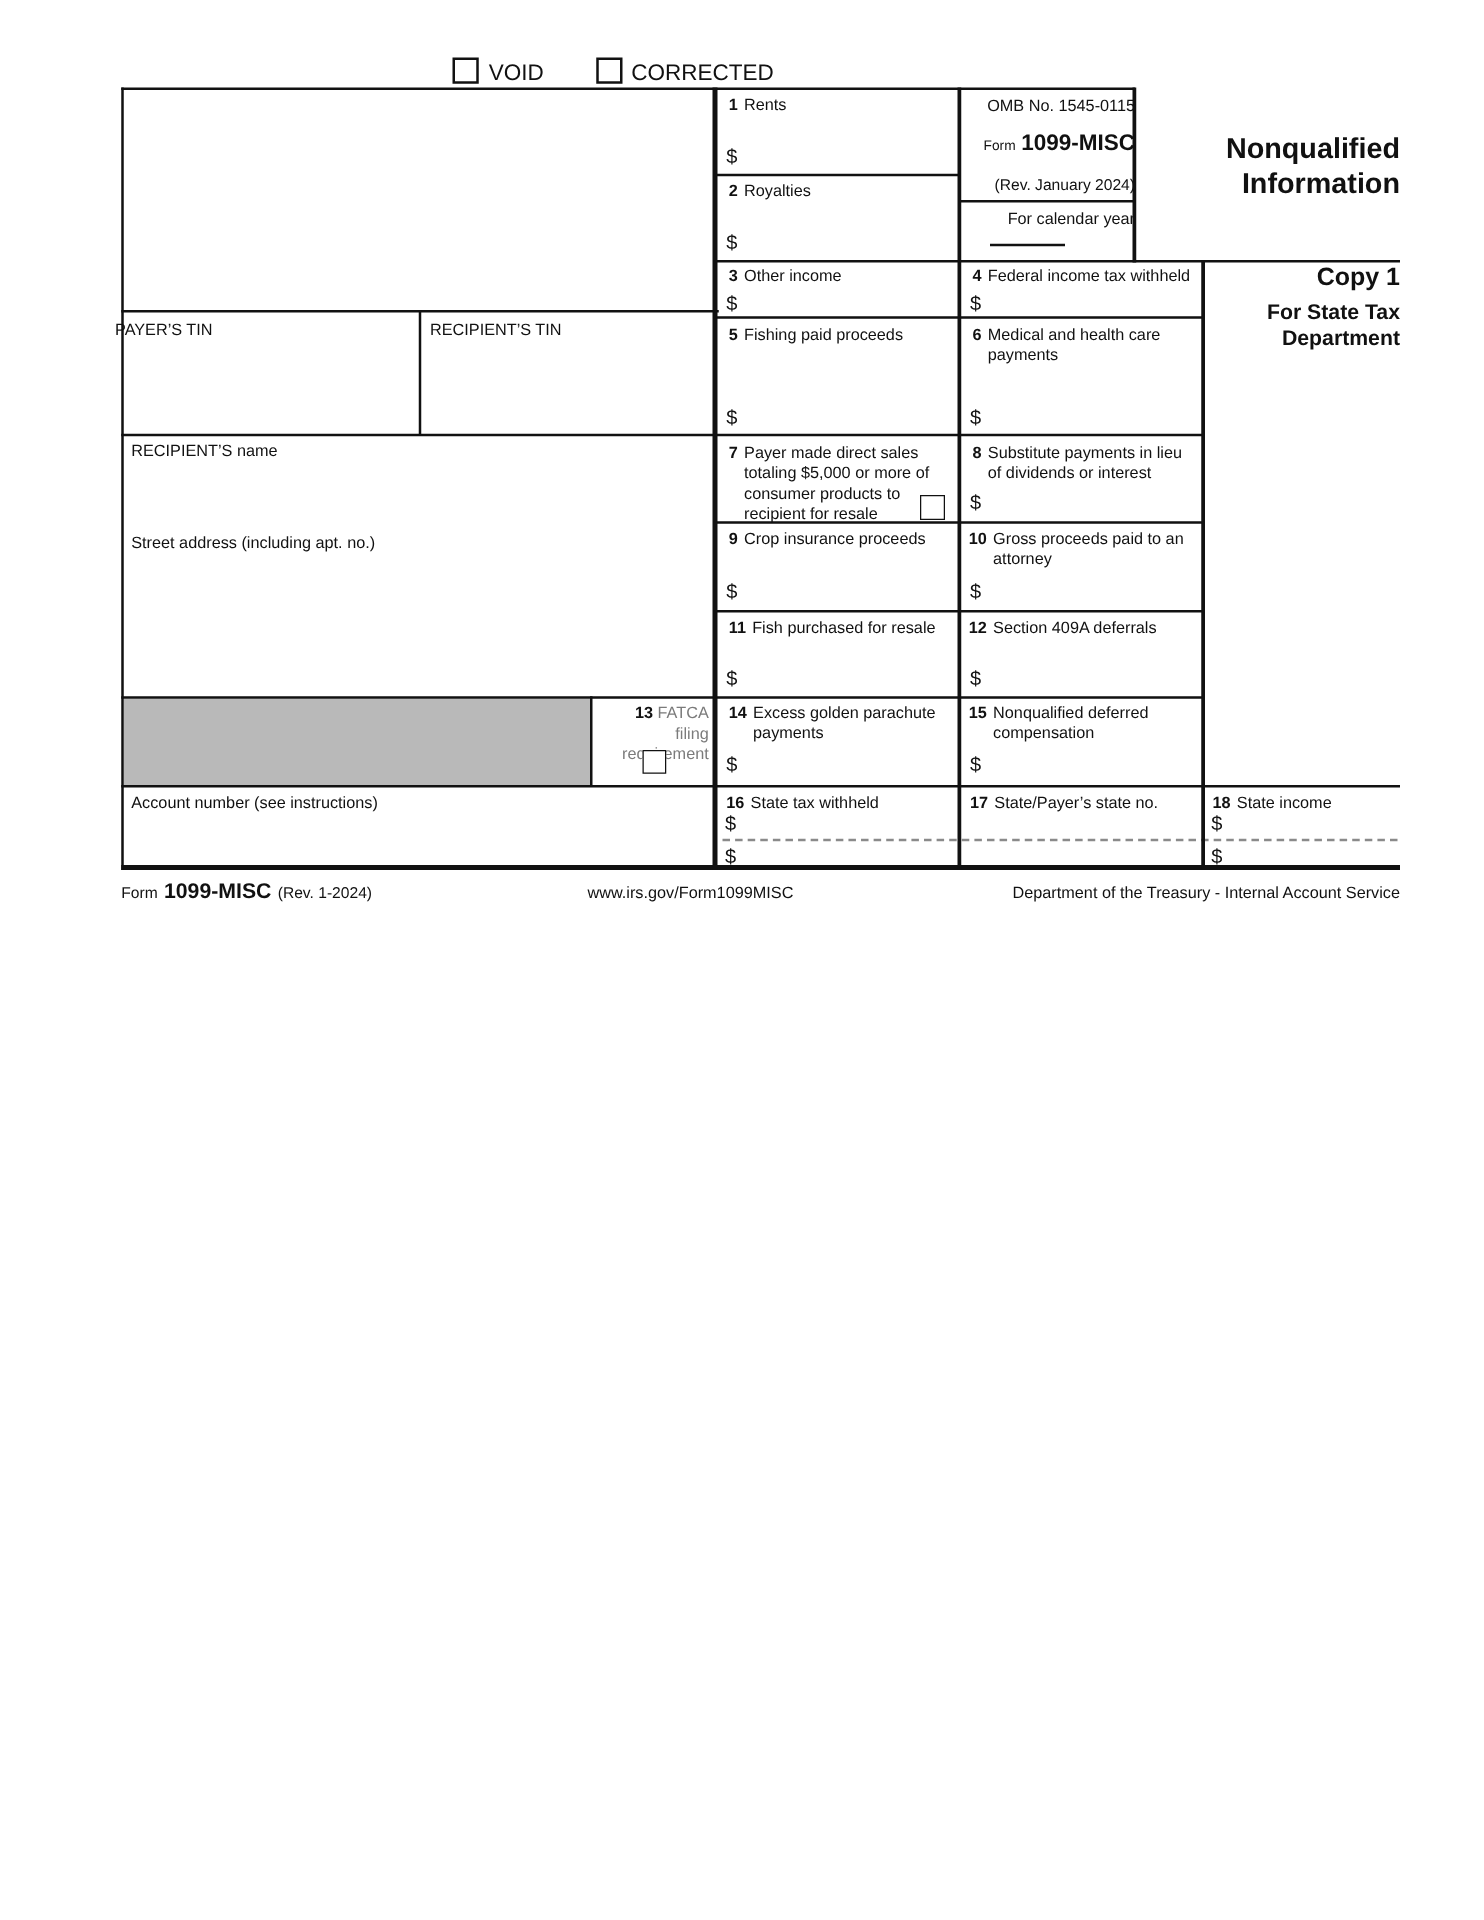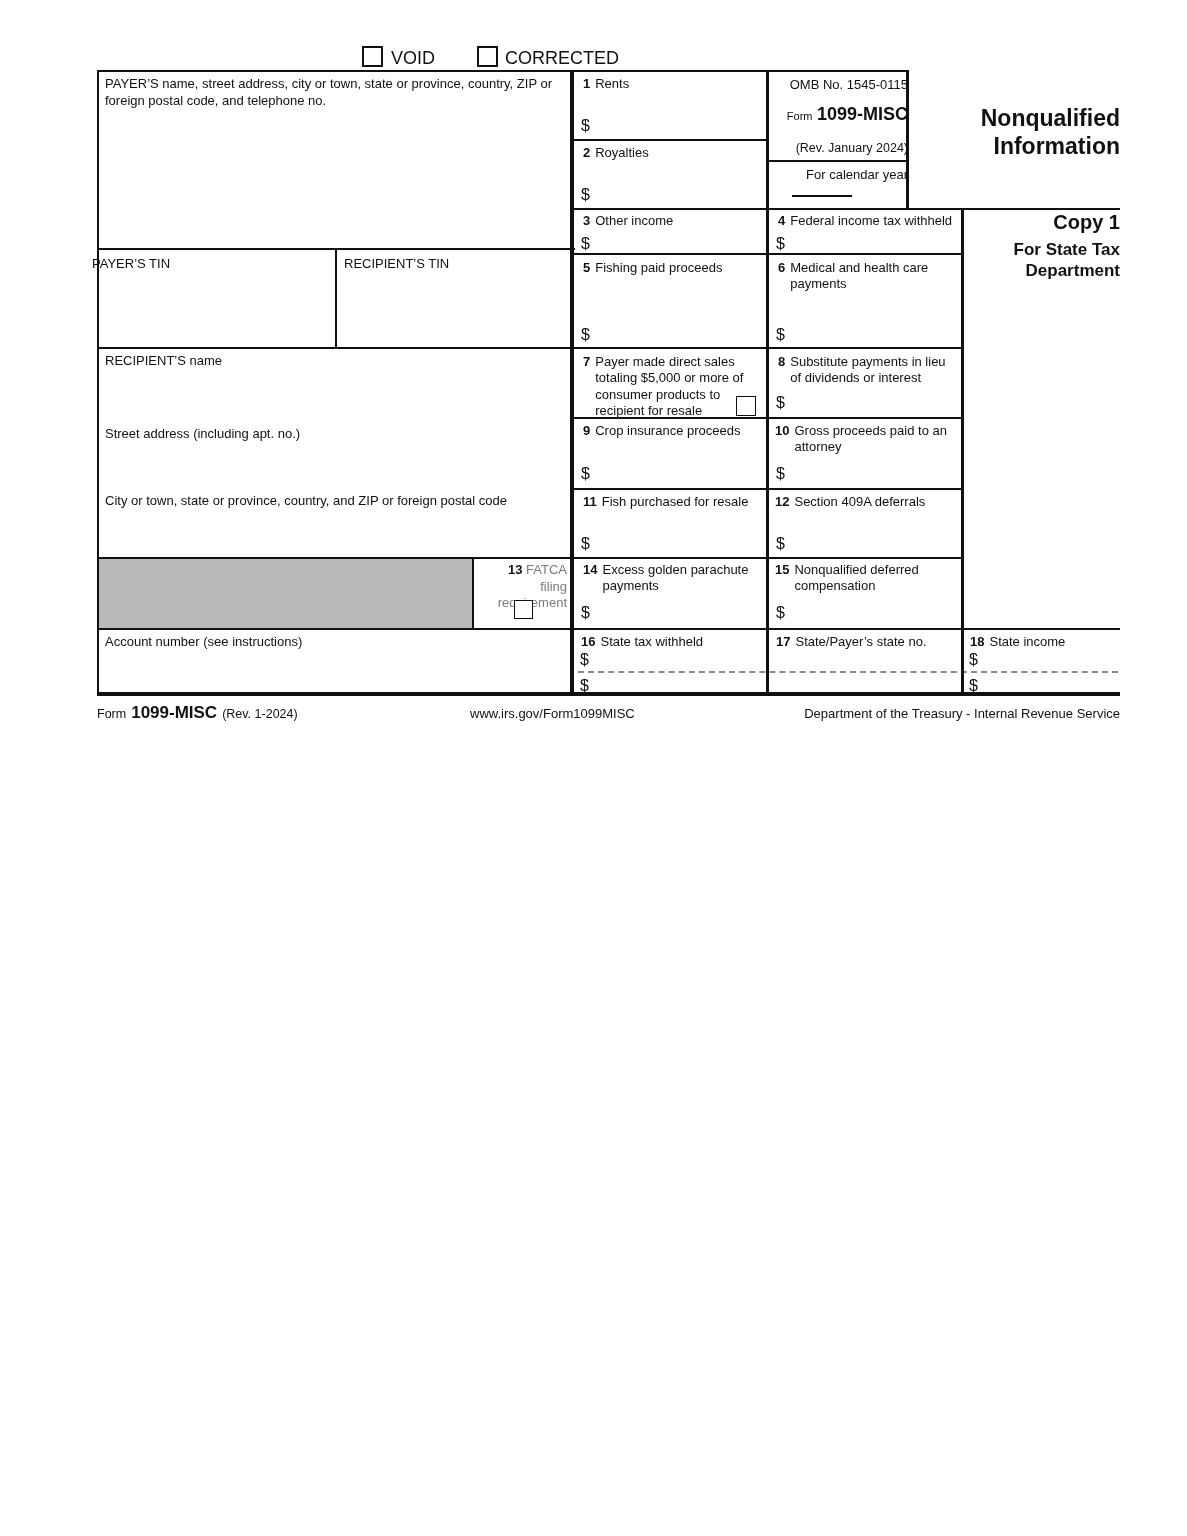--- a/index.html
+++ b/index.html
@@ -47,26 +47,24 @@
   <div class="ln" style="left:906px;top:70px;width:3px;height:140px;"></div>
   <div class="ln" style="left:961px;top:208px;width:3px;height:488px;"></div>
   <div class="ln" style="left:335px;top:248px;width:2px;height:100px;"></div>
   <div class="ln" style="left:472px;top:557px;width:2px;height:71px;"></div>
 
   <div class="cb" style="left:362px;top:46px;width:21px;height:21px;"></div>
   <div class="txt" style="left:391px;top:47px;font-size:18px;">VOID</div>
   <div class="cb" style="left:477px;top:46px;width:21px;height:21px;"></div>
   <div class="txt" style="left:505px;top:47px;font-size:18px;">CORRECTED</div>
 
-  <div class="txt" style="left:105px;top:76px;width:462px;">PAYER’S name, street address, city or town, state or province, country, ZIP or foreign postal code, and telephone no.</div>
   <div class="txt" style="left:92px;top:256px;">PAYER’S TIN</div>
   <div class="txt" style="left:344px;top:256px;">RECIPIENT’S TIN</div>
   <div class="txt" style="left:105px;top:353px;">RECIPIENT’S name</div>
   <div class="txt" style="left:105px;top:426px;">Street address (including apt. no.)</div>
-  <div class="txt" style="left:105px;top:493px;width:470px;">City or town, state or province, country, and ZIP or foreign postal code</div>
   <div class="txt" style="left:105px;top:634px;">Account number (see instructions)</div>
 
   <div class="txt" style="left:479px;top:562px;width:88px;text-align:right;"><b>13</b> <span class="fatca">FATCA filing requirement</span></div>
   <div class="cb" style="left:514px;top:600px;width:19px;height:19px;border-width:1.5px;"></div>
 
   <div class="bx" style="left:583px;top:76px;width:175px;">
       <b>1</b>
       <span>Rents</span>
     </div>
   <div class="dol" style="left:581px;top:118px;">$</div>
@@ -176,15 +174,15 @@
   <div class="ttl" style="left:880px;top:104px;width:240px;font-size:23px;line-height:1.23;"><span>Nonqualified</span><br><span>Information</span></div>
   <div class="ttl" style="left:880px;top:211px;width:240px;font-size:20px;">Copy 1</div>
   <div class="ttl" style="left:880px;top:240px;width:240px;font-size:17px;line-height:1.22;"><span>For State Tax</span><br><span>Department</span></div>
 
   <div style="position:absolute;left:97px;top:703px;display:flex;align-items:baseline;gap:5px;">
     <span style="font-size:12.5px;">Form</span>
     <span style="font-size:17px;font-weight:700;">1099-MISC</span>
     <span style="font-size:12.5px;">(Rev. 1-2024)</span>
   </div>
   <div class="txt" style="left:470px;top:706px;">www.irs.gov/Form1099MISC</div>
-  <div class="txt" style="left:700px;top:706px;width:420px;text-align:right;">Department of the Treasury - Internal Revenue Service</div>
+  <div class="txt" style="left:700px;top:706px;width:420px;text-align:right;">Department of the Treasury - Internal Account Service</div>
 
 </div>
 
 </body></html>

